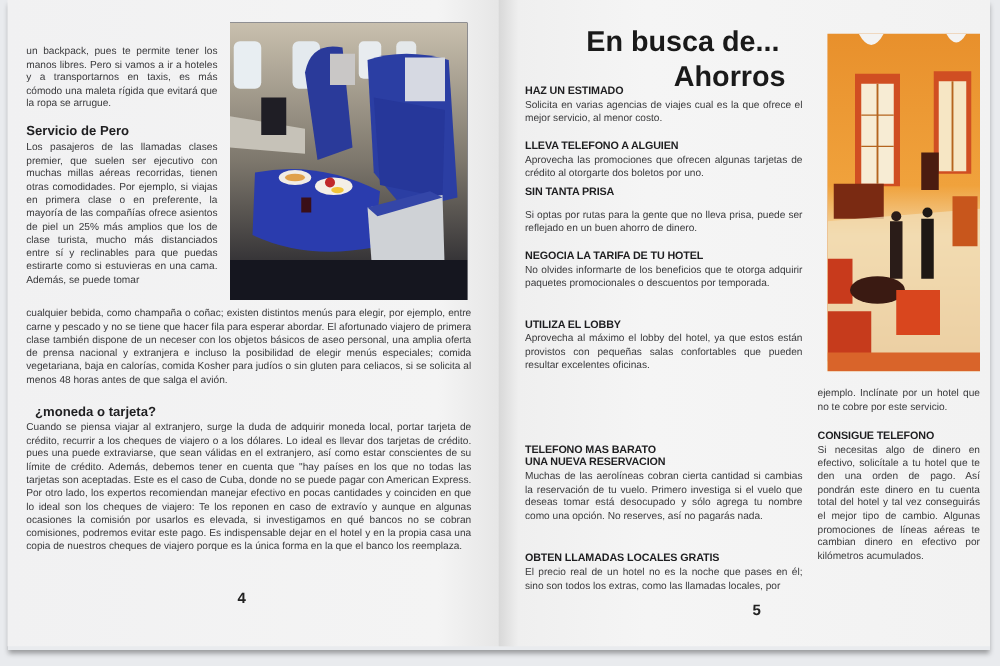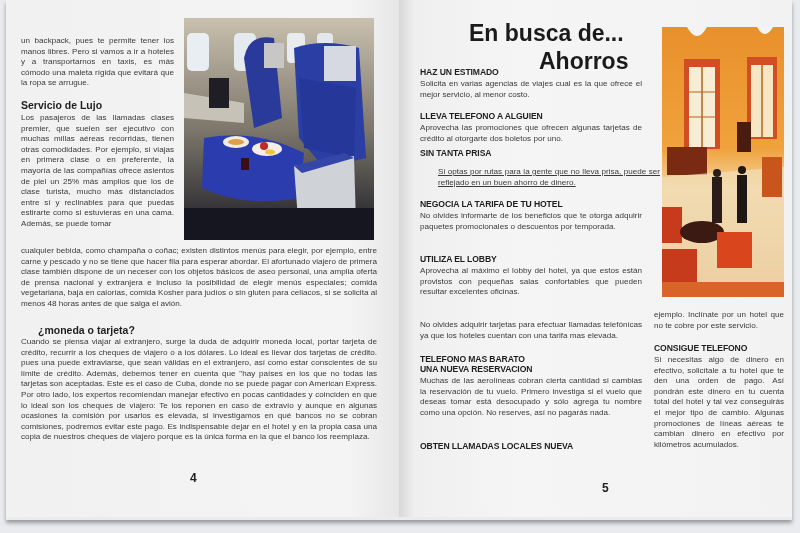--- a/index.html
+++ b/index.html
@@ -43,21 +43,21 @@
 </style>
 </head>
 <body>
 
 <div class="spread">
 
   <div class="page left">
 
     <p class="body-text" style="left:15px; top:36px; width:153px;">un backpack, pues te permite tener los manos libres. Pero si vamos a ir a hoteles y a transportarnos en taxis, es más cómodo una maleta rígida que evitará que la ropa se arrugue.</p>
 
-    <h2 class="h-sec" style="left:15px; top:99px;">Servicio de Lujo</h2>
+    <h2 class="h-sec" style="left:15px; top:99px;">Servicio de Pero</h2>
 
     <p class="body-text" style="left:15px; top:113px; width:153px;">Los pasajeros de las llamadas clases premier, que suelen ser ejecutivo con muchas millas aéreas recorridas, tienen otras comodidades. Por ejemplo, si viajas en primera clase o en preferente, la mayoría de las compañías ofrece asientos de piel un 25% más amplios que los de clase turista, mucho más distanciados entre sí y reclinables para que puedas estirarte como si estuvieras en una cama. Además, se puede tomar</p>
 
     <div class="photo" style="left:178px; top:18px; width:190px; height:222px; background:#1c1e2a;">
       <svg width="190" height="222" viewBox="0 0 190 222">
         <defs>
           <linearGradient id="cab" x1="0" y1="0" x2="0" y2="1">
             <stop offset="0" stop-color="#c9c0ae"></stop>
             <stop offset="0.5" stop-color="#7d776c"></stop>
             <stop offset="1" stop-color="#1a1a22"></stop>
@@ -83,54 +83,54 @@
         <rect x="57" y="140" width="8" height="12" fill="#3a0f18"></rect>
         <path d="M110 148 L170 138 L172 205 L115 215 Z" fill="#cfd2d6"></path>
         <path d="M110 148 L160 135 L170 140 L118 155 Z" fill="#3446a8"></path>
         <rect x="0" y="190" width="190" height="32" fill="#15161f"></rect>
         <rect x="25" y="60" width="20" height="30" fill="#1f1e25"></rect>
       </svg>
     </div>
 
     <p class="body-text" style="left:15px; top:246px; width:356px;">cualquier bebida, como champaña o coñac; existen distintos menús para elegir, por ejemplo, entre carne y pescado y no se tiene que hacer fila para esperar abordar. El afortunado viajero de primera clase también dispone de un neceser con los objetos básicos de aseo personal, una amplia oferta de prensa nacional y extranjera e incluso la posibilidad de elegir menús especiales; comida vegetariana, baja en calorías, comida Kosher para judíos o sin gluten para celiacos, si se solicita al menos 48 horas antes de que salga el avión.</p>
 
-    <h2 class="h-sec" style="left:32px; top:324px;">¿moneda o tarjeta?</h2>
+    <h2 class="h-sec" style="left:22px; top:324px;">¿moneda o tarjeta?</h2>
 
     <p class="body-text" style="left:15px; top:337px; width:356px;">Cuando se piensa viajar al extranjero, surge la duda de adquirir moneda local, portar tarjeta de crédito, recurrir a los cheques de viajero o a los dólares. Lo ideal es llevar dos tarjetas de crédito. pues una puede extraviarse, que sean válidas en el extranjero, así como estar conscientes de su límite de crédito. Además, debemos tener en cuenta que "hay países en los que no todas las tarjetas son aceptadas. Este es el caso de Cuba, donde no se puede pagar con American Express. Por otro lado, los expertos recomiendan manejar efectivo en pocas cantidades y coinciden en que lo ideal son los cheques de viajero: Te los reponen en caso de extravío y aunque en algunas ocasiones la comisión por usarlos es elevada, si investigamos en qué bancos no se cobran comisiones, podremos evitar este pago. Es indispensable dejar en el hotel y en la propia casa una copia de nuestros cheques de viajero porque es la única forma en la que el banco los reemplaza.</p>
 
     <div class="pagenum" style="left:184px; top:471px;">4</div>
   </div>
 
   <div class="page right">
 
     <h1 class="title" style="left:70px; top:20px; font-size:23px;">En busca de...</h1>
     <h1 class="title" style="left:140px; top:48px; font-size:23px;">Ahorros</h1>
 
     <h3 class="h-tip" style="left:21px; top:67px;">HAZ UN ESTIMADO</h3>
     <p class="body-text" style="left:21px; top:79px; width:222px;">Solicita en varias agencias de viajes cual es la que ofrece el mejor servicio, al menor costo.</p>
 
     <h3 class="h-tip" style="left:21px; top:111px;">LLEVA TELEFONO A  ALGUIEN</h3>
     <p class="body-text" style="left:21px; top:123px; width:222px;">Aprovecha las promociones que ofrecen algunas tarjetas de crédito al otorgarte dos boletos por uno.</p>
 
     <h3 class="h-tip" style="left:21px; top:148px;">SIN TANTA PRISA</h3>
-    <p class="body-text" style="left:39px; top:167px; width:222px;text-decoration:underline;">Si optas por rutas para la gente que no lleva prisa, puede ser reflejado en un buen ahorro de dinero.</p>
+    <p class="body-text" style="left:21px; top:167px; width:222px;">Si optas por rutas para la gente que no lleva prisa, puede ser reflejado en un buen ahorro de dinero.</p>
 
     <h3 class="h-tip" style="left:21px; top:199px;">NEGOCIA LA TARIFA DE TU HOTEL</h3>
     <p class="body-text" style="left:21px; top:211px; width:222px;">No olvides informarte de los beneficios que te otorga adquirir paquetes promocionales o descuentos por temporada.</p>
 
     <h3 class="h-tip" style="left:21px; top:254px;">UTILIZA EL LOBBY</h3>
     <p class="body-text" style="left:21px; top:266px; width:222px;">Aprovecha al máximo el lobby del hotel, ya que estos están provistos con pequeñas salas confortables que pueden resultar excelentes oficinas.</p>
 
     <h3 class="h-tip" style="left:21px; top:308px;margin-top:46px;">TELEFONO MAS BARATO</h3>
-    <p class="body-text" style="left:21px; top:320px; width:222px;">No olvides adquirir tarjetas para efectuar llamadas telefónicas ya que los hoteles cuentan con una tarifa mas elevada.</p>
 
     <h3 class="h-tip" style="left:21px; top:364px;">UNA NUEVA RESERVACION</h3>
     <p class="body-text" style="left:21px; top:376px; width:222px;">Muchas de las aerolíneas cobran cierta cantidad si cambias la reservación de tu vuelo. Primero investiga si el vuelo que deseas tomar está desocupado y sólo agrega tu nombre como una opción.  No reserves, así no pagarás nada.</p>
 
-    <h3 class="h-tip" style="left:21px; top:441px;">OBTEN LLAMADAS LOCALES NUEVA</h3>
+    <h3 class="h-tip" style="left:21px; top:441px;">OBTEN LLAMADAS LOCALES GRATIS</h3>
+    <p class="body-text" style="left:21px; top:453px; width:222px;">El precio real de un hotel no es la noche que pases en él; sino son todos los extras, como las llamadas locales, por</p>
 
     <div class="photo" style="left:263px; top:27px; width:122px; height:270px; background:#e48a2c;">
       <svg width="122" height="270" viewBox="0 0 122 270">
         <defs>
           <linearGradient id="lob" x1="0" y1="0" x2="0" y2="1">
             <stop offset="0" stop-color="#e8902c"></stop>
             <stop offset="0.45" stop-color="#f0a23c"></stop>
             <stop offset="0.6" stop-color="#f3d8a8"></stop>
             <stop offset="1" stop-color="#d7a46a"></stop>
           </linearGradient>

